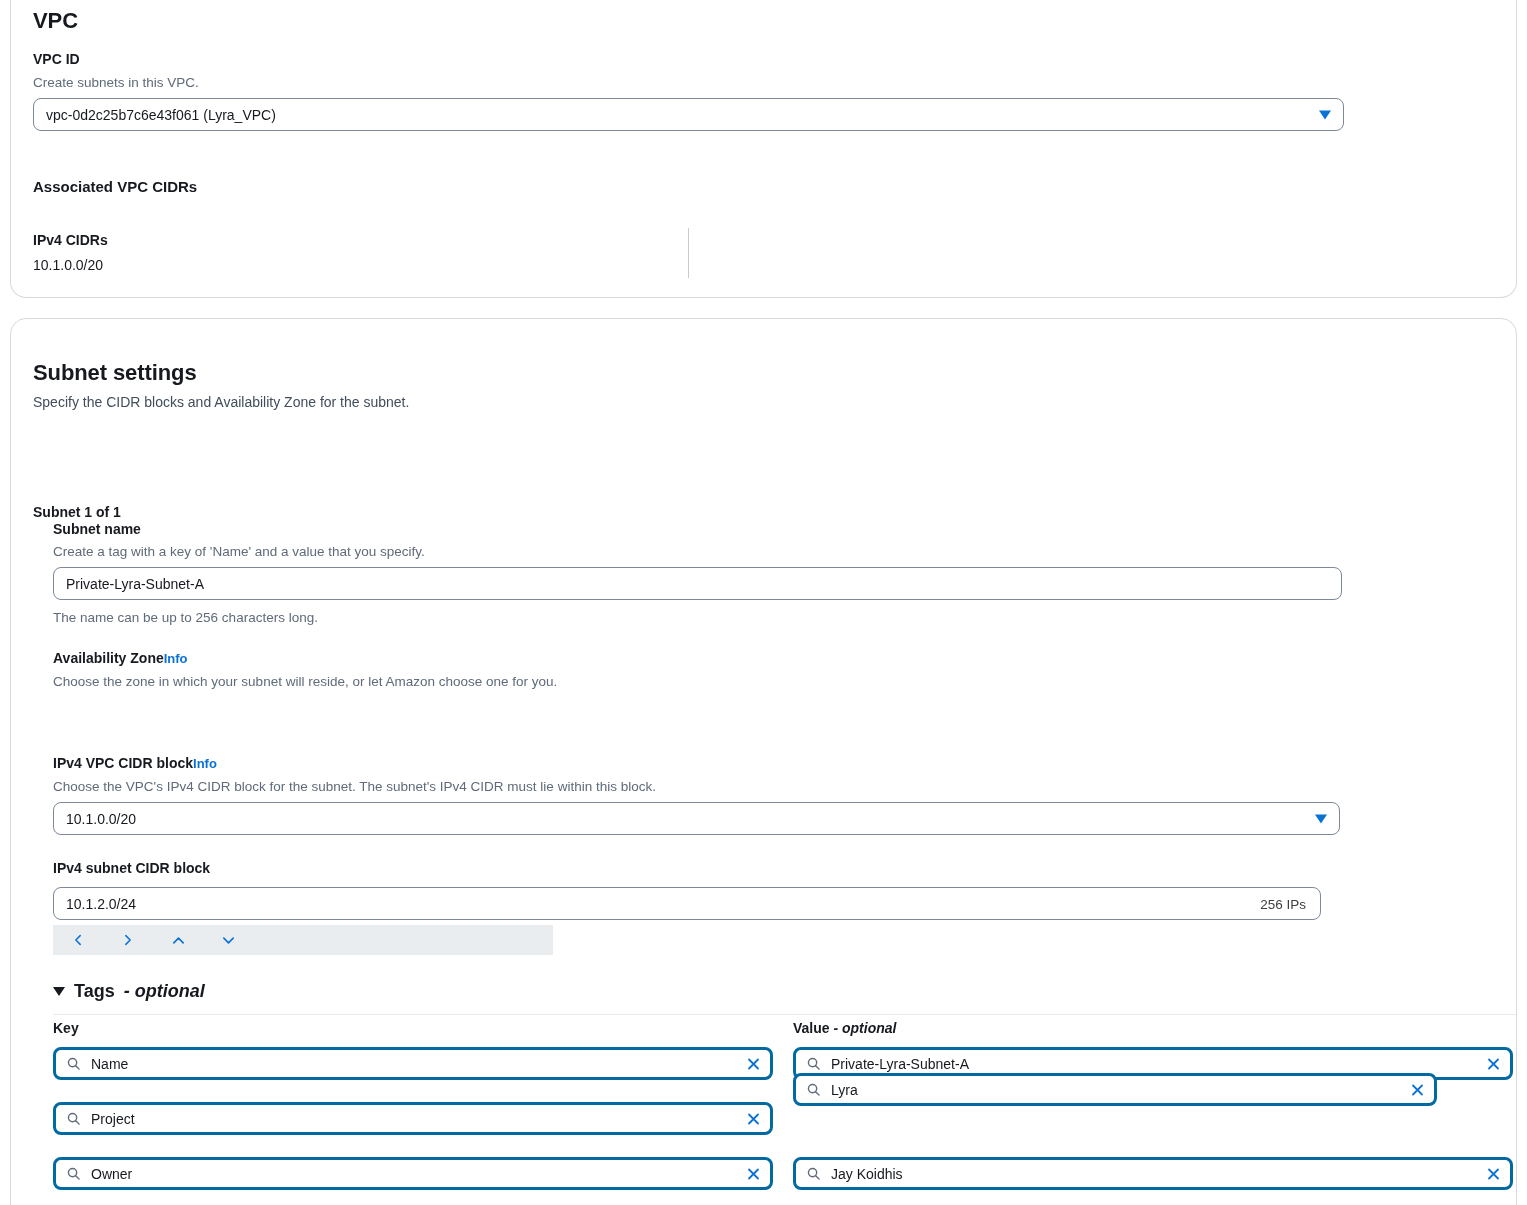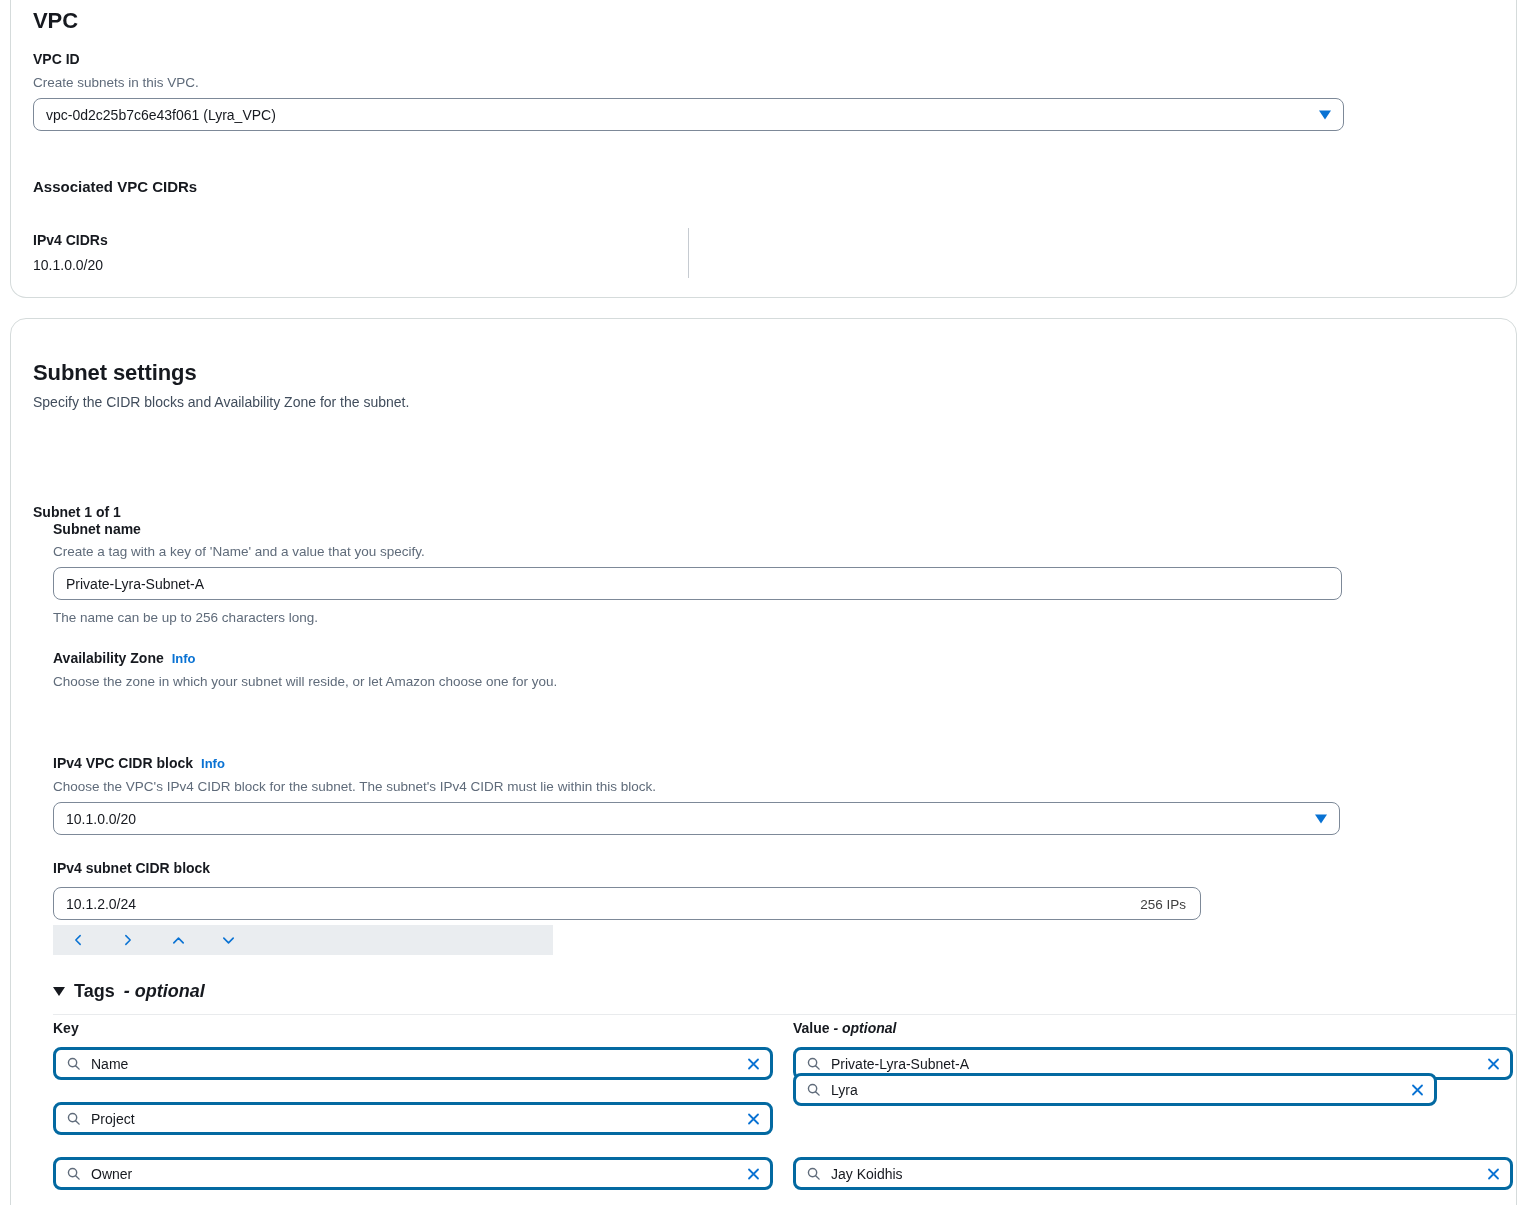--- a/index.html
+++ b/index.html
@@ -69,21 +69,21 @@
   }
   .val {
     font-size: 14px;
     color: #16191f;
   }
   .info-link {
     font-size: 13px;
     font-weight: bold;
     color: #0972d3;
     text-decoration: none;
-    margin-left: 8px;
+    margin-left: 0;
     cursor: pointer;
   }
 
   
   .field-wrap { position: relative; }
 
   .input-box {
     position: relative;
     height: 33px;
     border: 1px solid #7d8998;
@@ -270,21 +270,21 @@
 
     <div style="position:absolute;left:42px;top:483px;width:1287px;">
       <div class="input-box select-box">
         <span>10.1.0.0/20</span>
         <span class="caret"></span>
       </div>
     </div>
 
     <div class="lbl" style="position:absolute;left:42px;top:541px;">IPv4 subnet CIDR block</div>
 
-    <div style="position:absolute;left:42px;top:568px;width:1148px;">
+    <div style="position:absolute;left:42px;top:568px;width:1268px;">
       <div class="input-box">
         <span>10.1.2.0/24</span>
         <span class="suffix">256 IPs</span>
       </div>
     </div>
 
     <div class="stepper" style="position:absolute;left:42px;top:606px;">
       <button>
         <svg width="14" height="14" viewBox="0 0 16 16" fill="none">
           <path d="M10.5 3L5.5 8l5 5" stroke="#0972d3" stroke-width="1.7" stroke-linecap="round" stroke-linejoin="round"></path>

